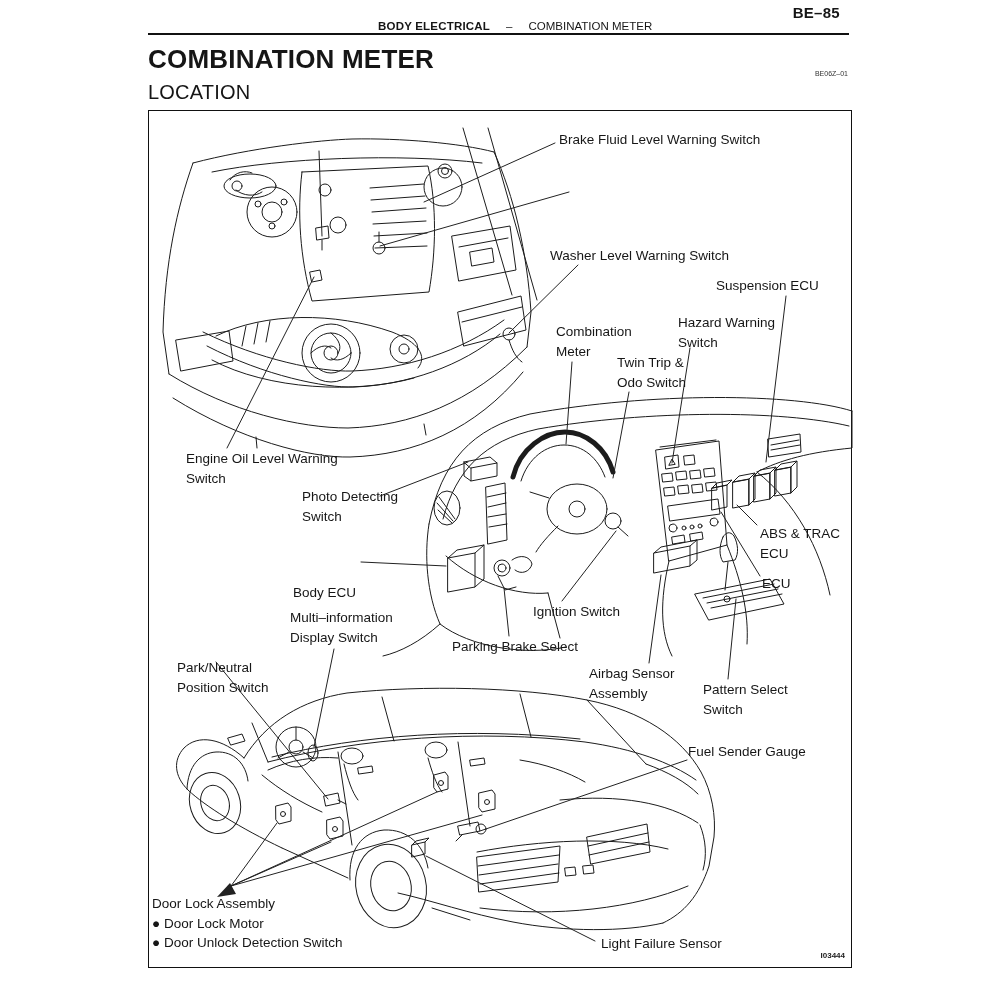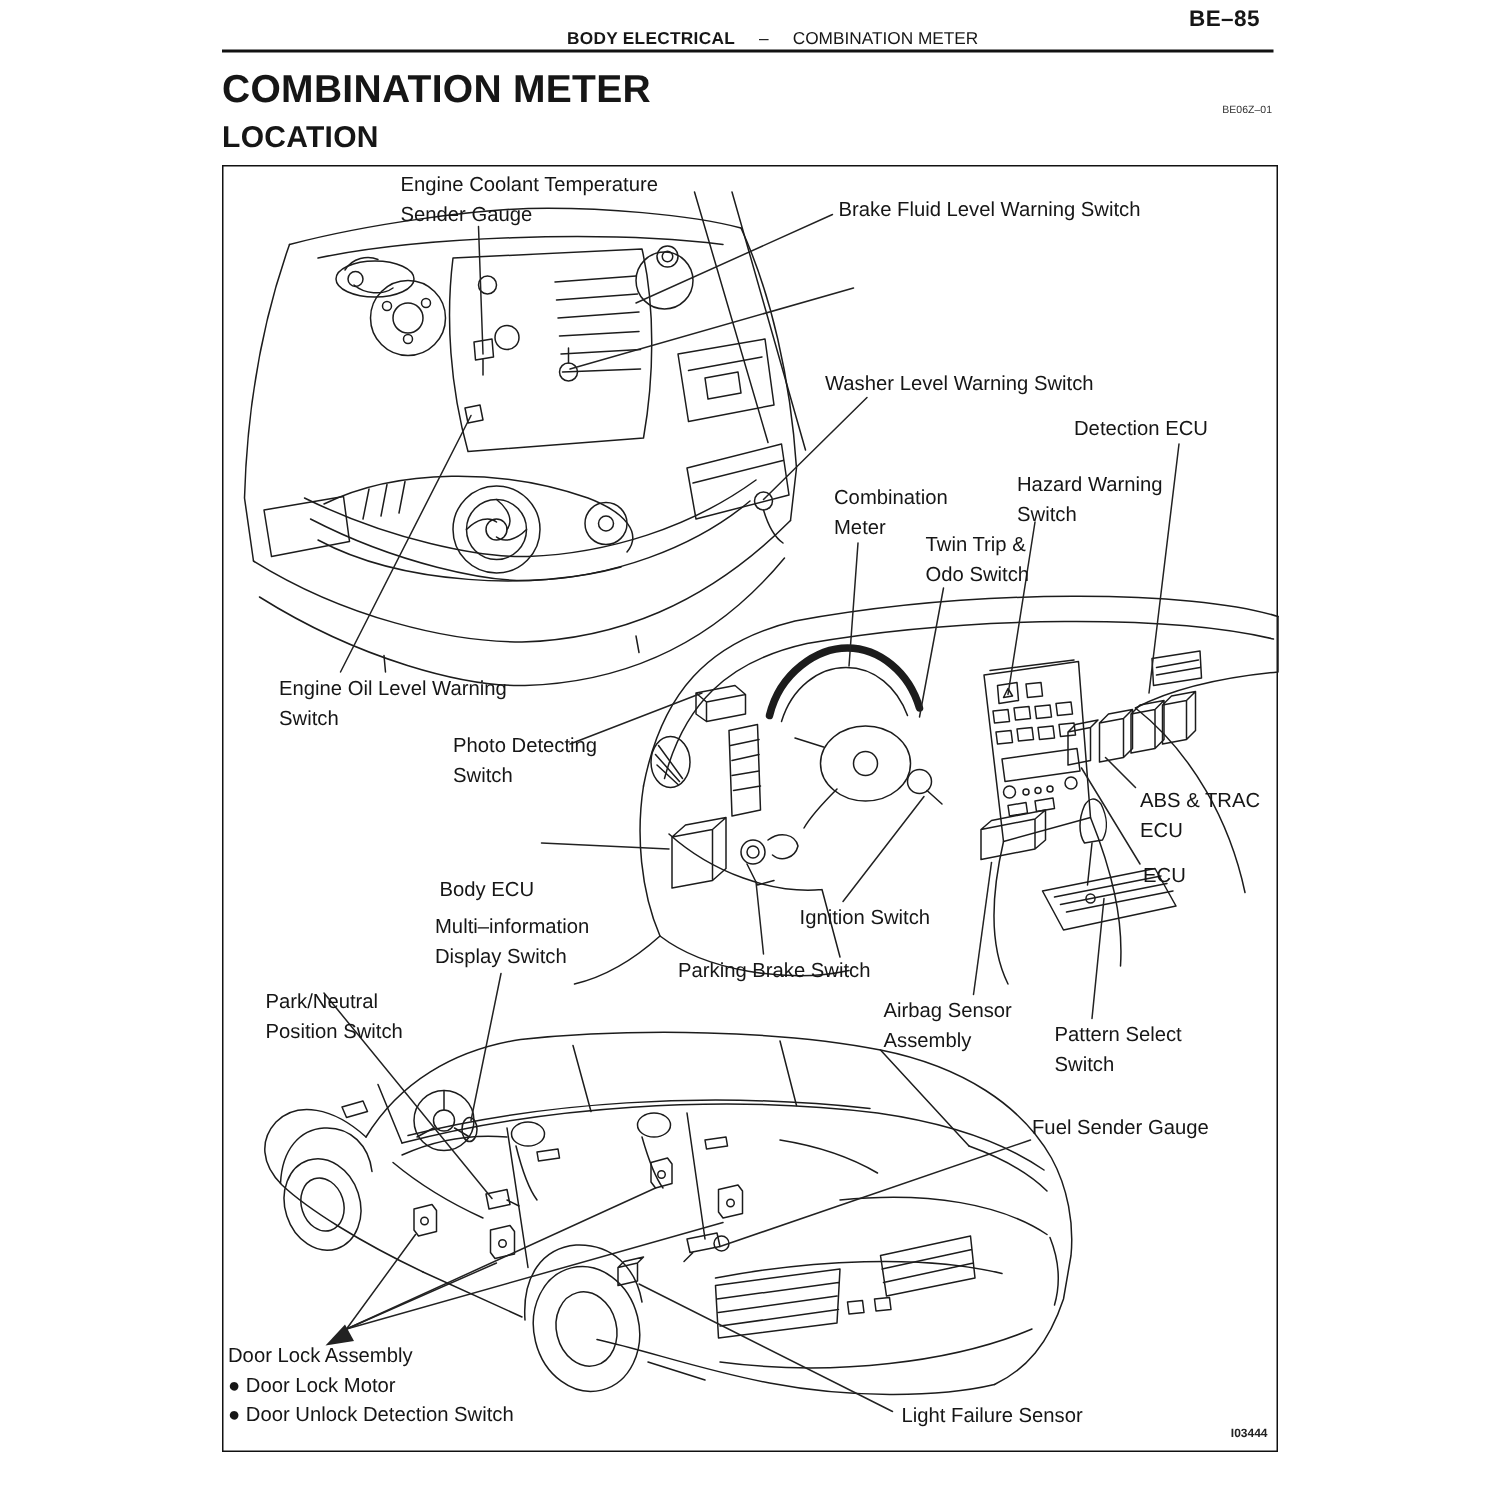--- a/index.html
+++ b/index.html
@@ -4,21 +4,21 @@
 <style>
   html,body{margin:0;padding:0;background:#fff;}
   .page{position:relative;width:1000px;height:1000px;background:#fff;overflow:hidden;
         font-family:"Liberation Sans","DejaVu Sans",sans-serif;color:#161616;border-radius:30px;}
   .abs{position:absolute;}
   .pagenum{top:4px;right:160px;font-size:15px;font-weight:bold;letter-spacing:.3px;}
   .runhead{top:20px;left:378px;display:flex;gap:16px;font-size:11.5px;align-items:flex-end;}
   .runhead .sec{font-weight:bold;letter-spacing:.2px;}
   .rule{top:33px;left:148px;width:701px;height:2px;background:#111;}
   .title{top:44px;left:148px;font-size:26px;font-weight:bold;letter-spacing:.2px;}
-  .subtitle{top:81px;left:148px;font-size:20px;font-weight:bold;letter-spacing:.2px;}
+  .subtitle{top:81px;left:148px;font-size:20px;font-weight:normal;letter-spacing:.2px;}
   .revcode{top:70px;right:152px;font-size:7px;color:#333;}
   .frame{top:110px;left:148px;width:702px;height:856px;border:1.5px solid #111;}
   .figcode{top:951px;right:155px;font-size:8px;color:#222;font-weight:bold;}
   .art{position:absolute;top:0;left:0;width:1000px;height:1000px;}
   .callout{position:absolute;font-size:13.5px;line-height:19.5px;white-space:nowrap;}
   .callout span{display:block;}
 </style>
 </head>
 <body>
 
@@ -254,32 +254,28 @@
       <line x1="687" y1="760" x2="480" y2="831"></line>
       <line x1="231" y1="886" x2="277" y2="823"></line>
       <line x1="231" y1="886" x2="331" y2="842"></line>
       <line x1="231" y1="886" x2="437" y2="792"></line>
       <line x1="231" y1="886" x2="482" y2="815"></line>
       <polygon points="217,897 230,883 236,894" fill="#222" stroke="none"></polygon>
       <line x1="595" y1="941" x2="426" y2="856"></line>
     </g>
   </svg>
 
-  <div class="callout" style="left:267px;top:113px">
-    <span>Engine Coolant Temperature</span>
-    <span>Sender Gauge</span>
-  </div>
   <div class="callout" style="left:559px;top:130px">
     <span>Brake Fluid Level Warning Switch</span>
   </div>
   <div class="callout" style="left:550px;top:246px">
     <span>Washer Level Warning Switch</span>
   </div>
   <div class="callout" style="left:716px;top:276px">
-    <span>Detection ECU</span>
+    <span>Suspension ECU</span>
   </div>
   <div class="callout" style="left:556px;top:322px">
     <span>Combination</span>
     <span>Meter</span>
   </div>
   <div class="callout" style="left:678px;top:313px">
     <span>Hazard Warning</span>
     <span>Switch</span>
   </div>
   <div class="callout" style="left:617px;top:353px">
@@ -301,21 +297,21 @@
     <span>ABS &amp; TRAC</span>
     <span>ECU</span>
   </div>
   <div class="callout" style="left:762px;top:574px">
     <span>ECU</span>
   </div>
   <div class="callout" style="left:533px;top:602px">
     <span>Ignition Switch</span>
   </div>
   <div class="callout" style="left:452px;top:637px">
-    <span>Parking Brake Switch</span>
+    <span>Parking Brake Select</span>
   </div>
   <div class="callout" style="left:589px;top:664px">
     <span>Airbag Sensor</span>
     <span>Assembly</span>
   </div>
   <div class="callout" style="left:703px;top:680px">
     <span>Pattern Select</span>
     <span>Switch</span>
   </div>
   <div class="callout" style="left:177px;top:658px">

